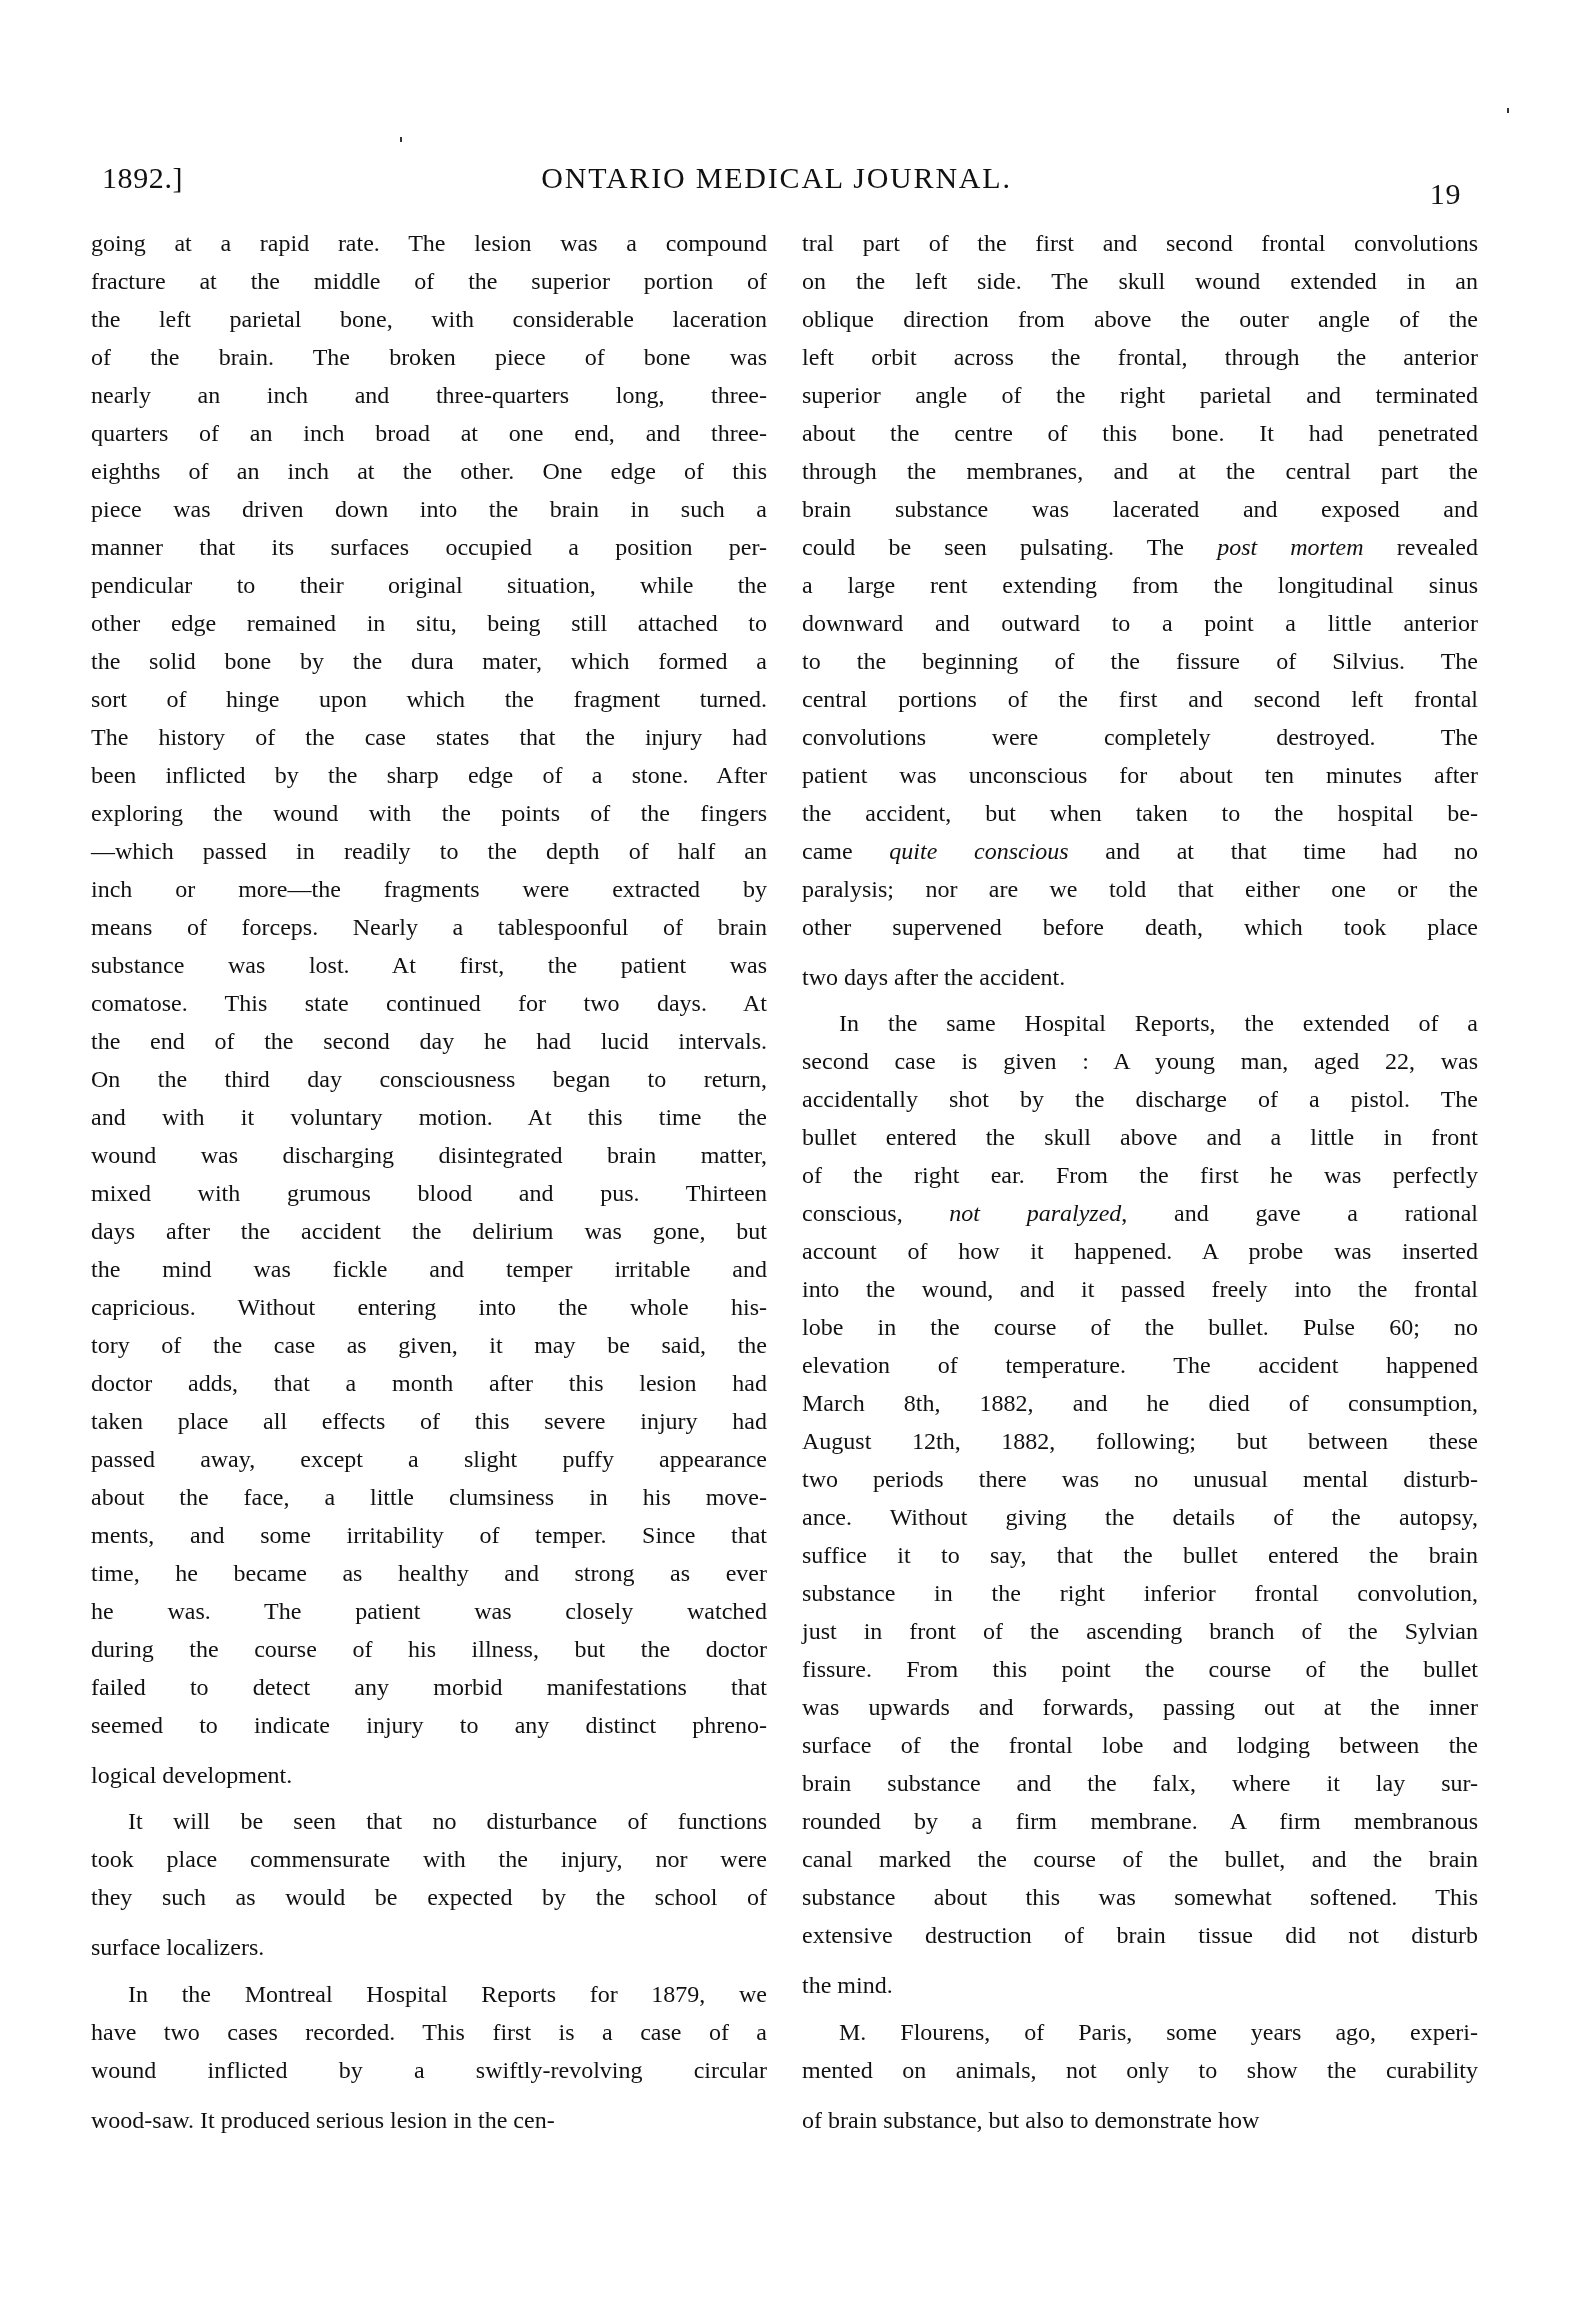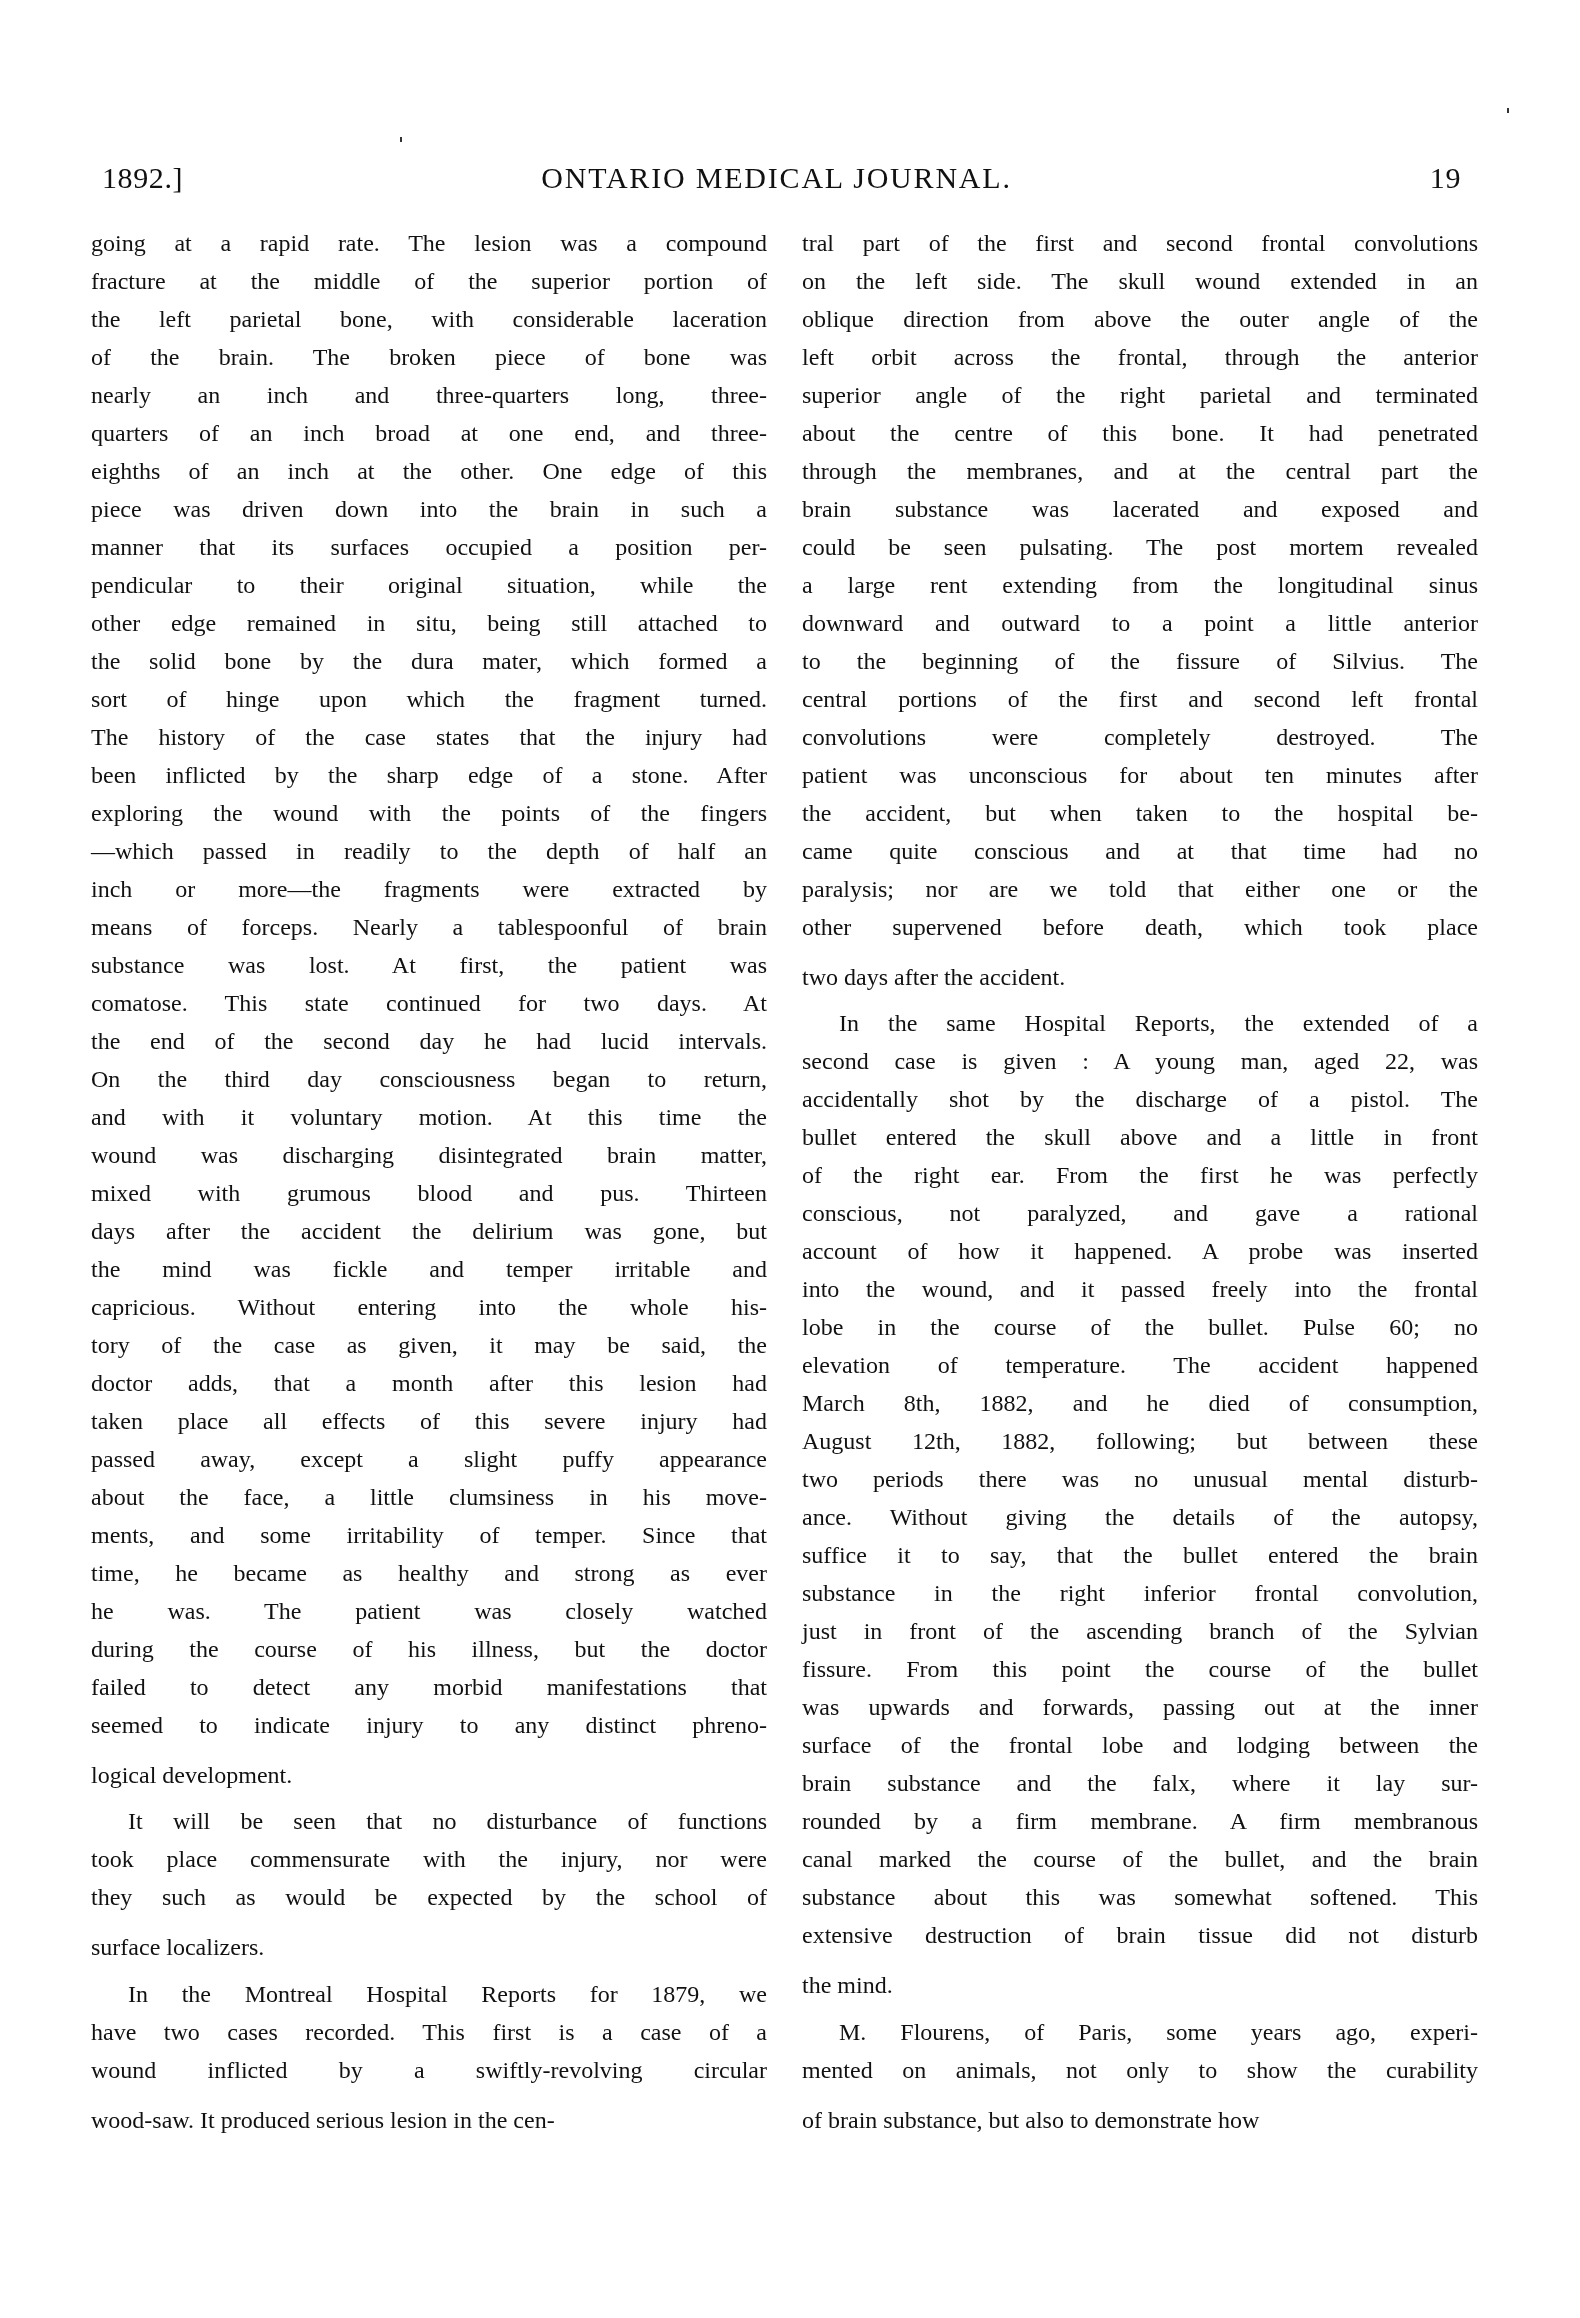--- a/index.html
+++ b/index.html
@@ -2,30 +2,30 @@
 <html style="font-size:9.6px"><head>
 <meta charset="utf-8">
 <style>
   html, body { margin: 0; padding: 0; background: #ffffff; }
   body { width: 1580px; height: 2319px; position: relative; overflow: hidden;
          font-family: "Liberation Serif", "DejaVu Serif", serif; color: #111; }
   .running-head { position: absolute; top: 161px; left: 90px; width: 1389px; height: 42px;
                   font-size: 30px; letter-spacing: 0.6px; }
   .rh-left { position: absolute; left: 12px; top: 0; }
   .rh-center { position: absolute; left: 0; right: 16px; top: 0; text-align: center; letter-spacing: 1.8px; }
-  .rh-right { position: absolute; right: 18px; top: 0; }
+  .rh-right { position: absolute; right: 18px; top: 16px; }
   .column { position: absolute; top: 224px; width: 676px; font-size: 24px; line-height: 38px;
             text-align: justify; hyphens: manual; }
   .col-left { left: 91px; }
   .col-right { left: 802px; }
   .line { display: block; text-align: justify; text-align-last: justify; white-space: nowrap; overflow: visible; height: 38px; }
   .line.last { text-align-last: left; margin-top: 12px; }
   .para-gap { height: 8.4px; }
   .indent { padding-left: 37px; }
-  .it { }
+  .it { font-style: italic; }
   .speck { position: absolute; width: 2.4px; height: 4.8px; background: #333; }
 </style>
 </head>
 <body>
 
 <div class="running-head">
   <span class="rh-left">1892.]</span>
   <span class="rh-center">ONTARIO MEDICAL JOURNAL.</span>
   <span class="rh-right">19</span>
 </div>

